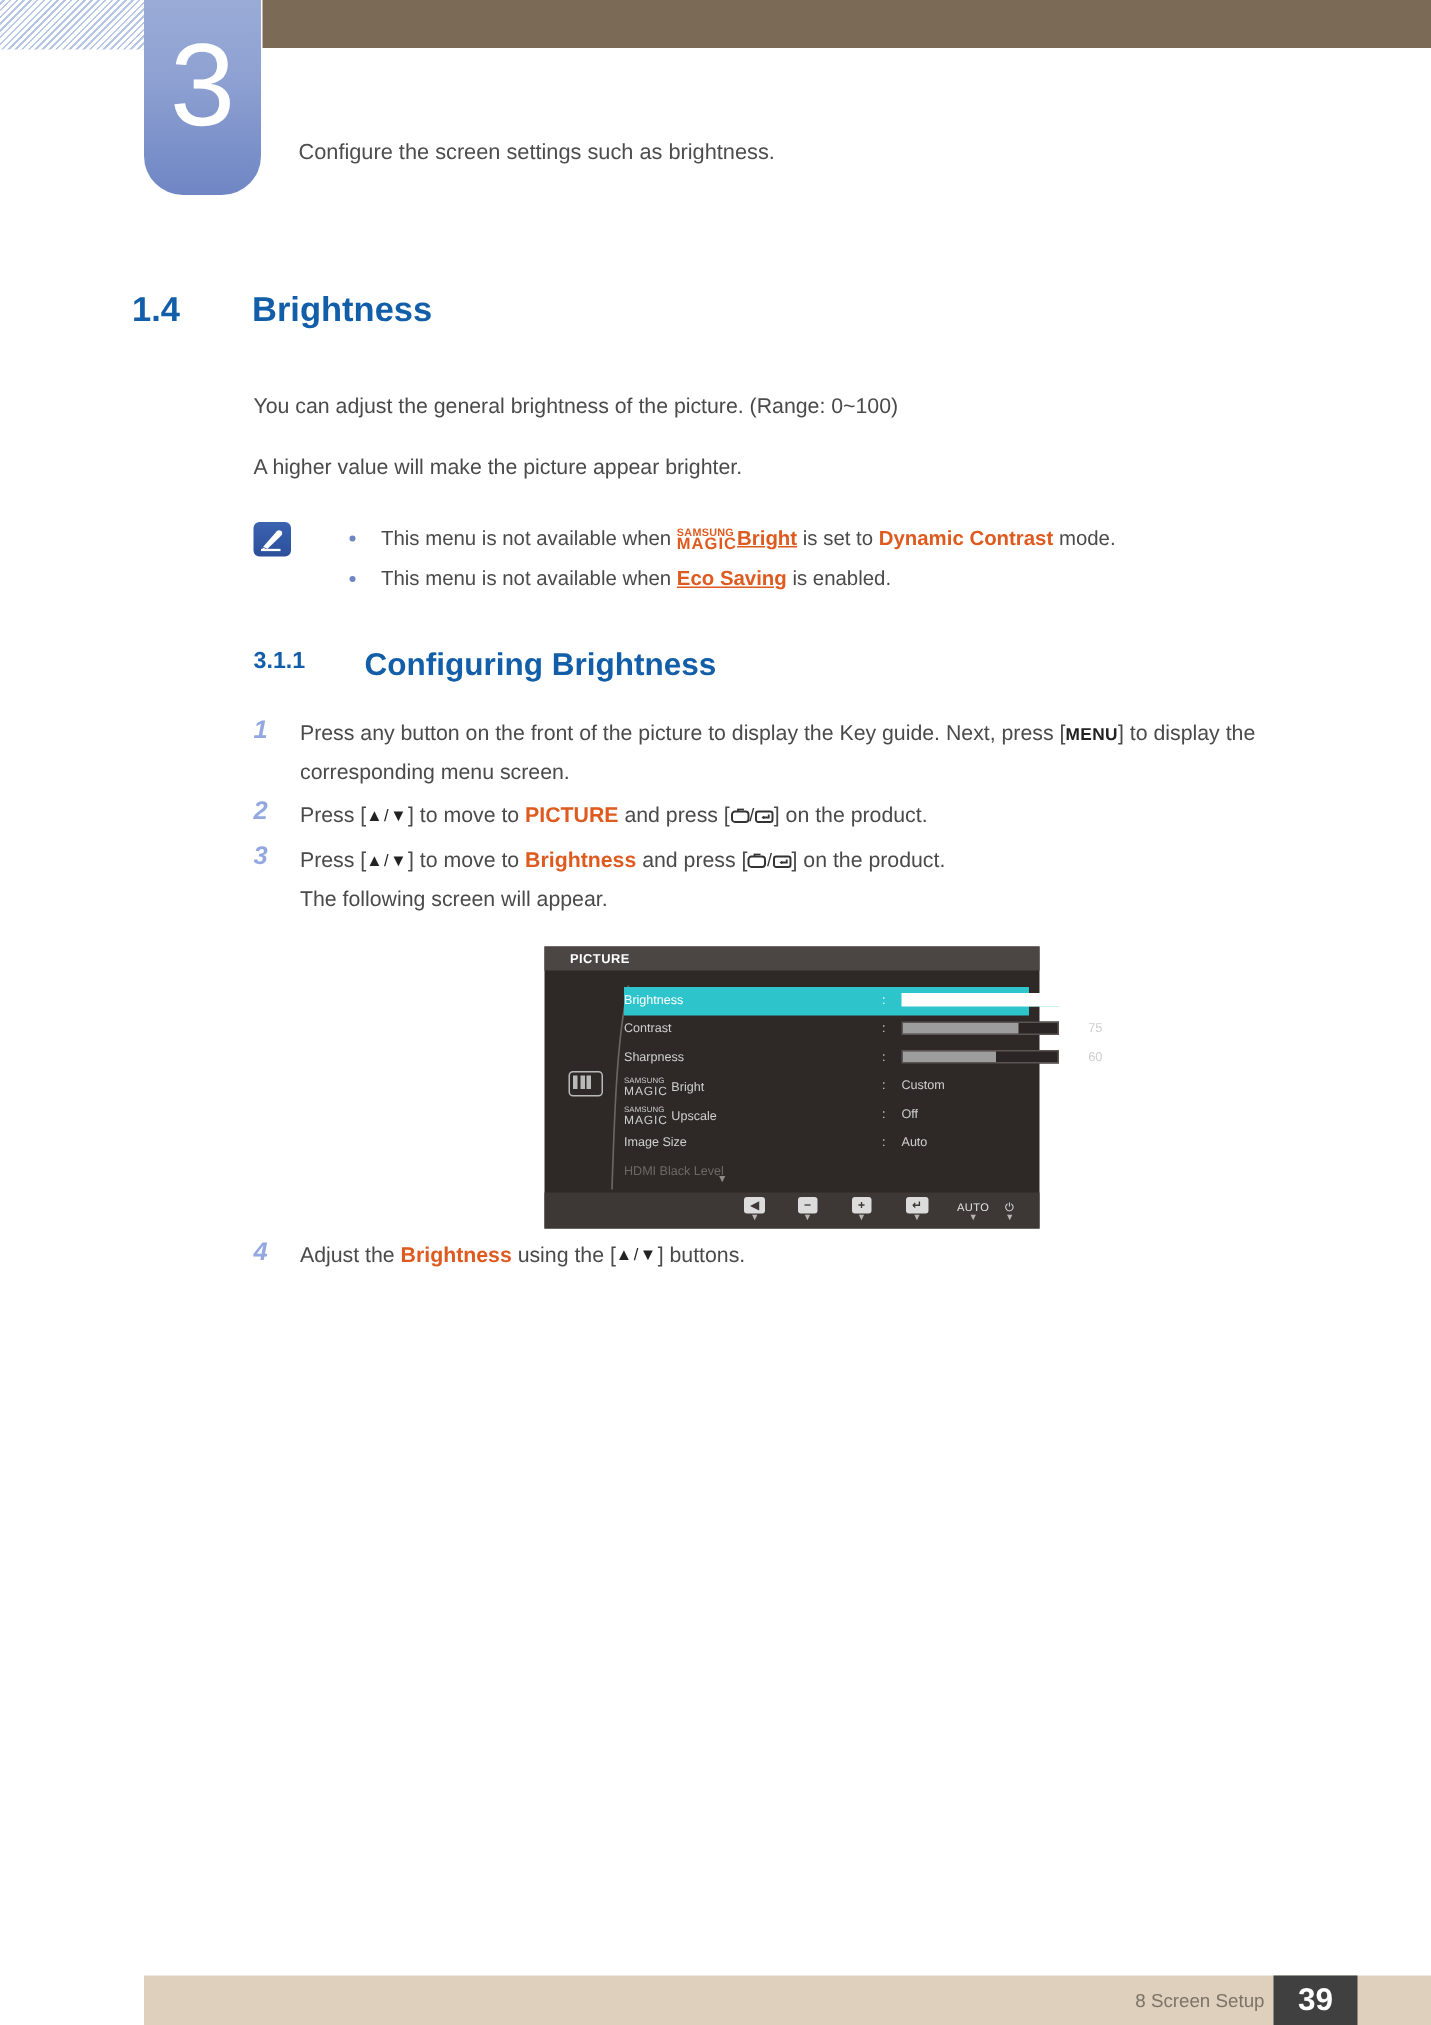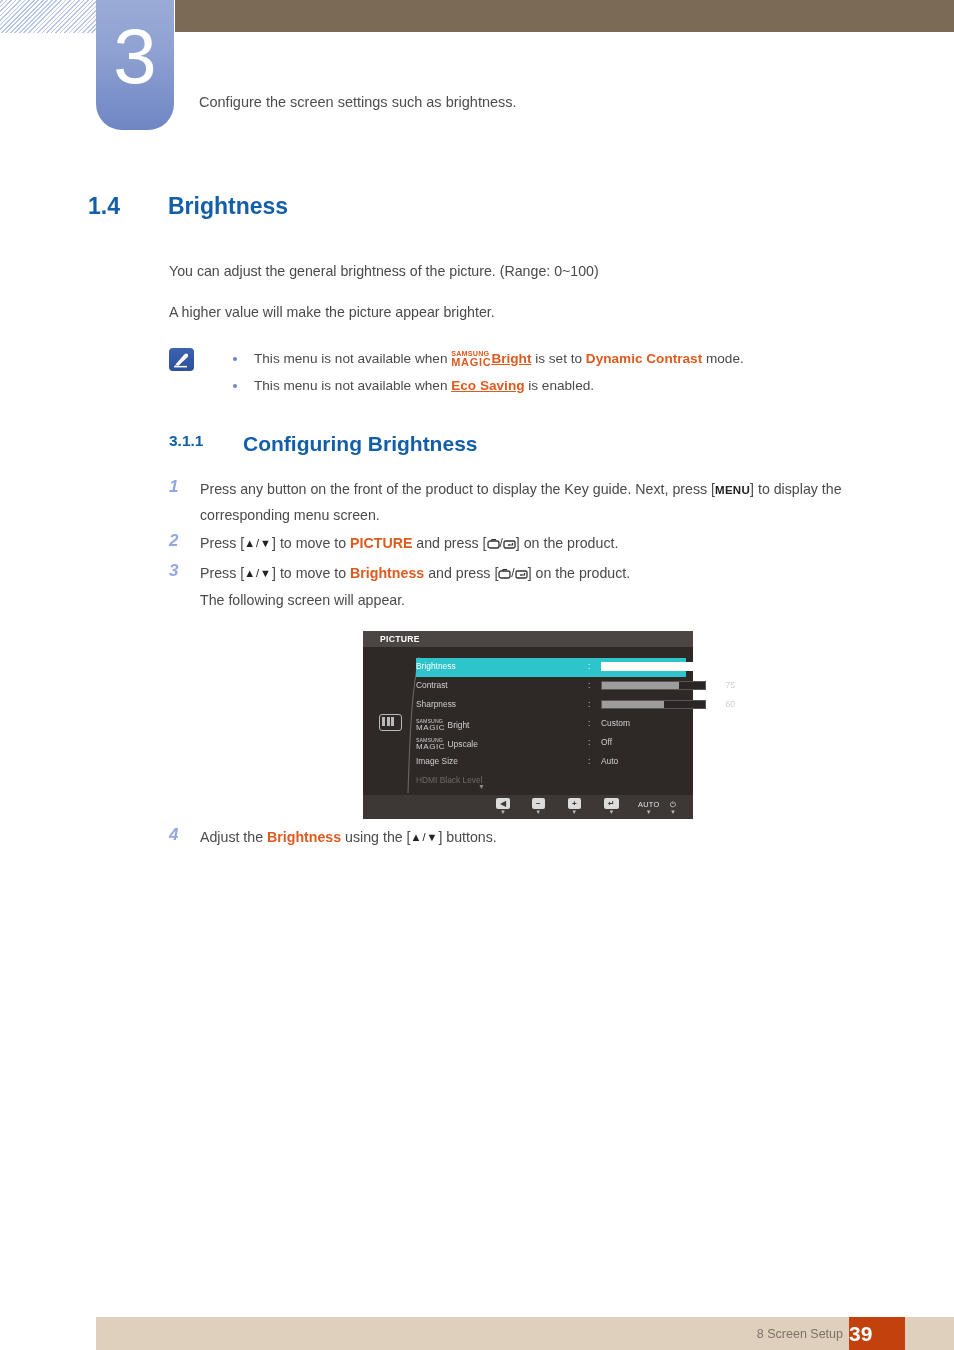--- a/index.html
+++ b/index.html
@@ -160,22 +160,22 @@
   .footer-bar{
     position:absolute;left:96px;top:1317px;width:858px;height:33px;
     background:#ded0bc;
   }
   .footer-txt{
     position:absolute;right:111px;top:1327px;
     color:#7d7368;font-size:12.5px;
   }
   .footer-page{
     position:absolute;left:849px;top:1317px;width:56px;height:33px;
-    background:#c2410c;color:#ffffff;
-    font-size:21px;font-weight:bold;text-align:left;line-height:33px;
+    background:#404040;color:#ffffff;
+    font-size:21px;font-weight:bold;text-align:center;line-height:33px;
   }
 </style>
 </head>
 <body>
 
 <div class="banner">
   <div class="hatch"></div>
   <div class="brownbar"></div>
   <div class="chapnum">3</div>
   <div class="banner-sub">Configure the screen settings such as brightness.</div>
@@ -197,21 +197,21 @@
 <div class="bullets">
   <div class="bul"><span>This menu is not available when </span><span class="magic"><span class="s1">SAMSUNG</span><span class="s2">MAGIC</span></span><span class="ul-orange">Bright</span><span> is set to </span><span class="orange">Dynamic Contrast</span><span> mode.</span></div>
   <div class="bul"><span>This menu is not available when </span><span class="ul-orange">Eco Saving</span><span> is enabled.</span></div>
 </div>
 
 <div class="sub-num">3.1.1</div>
 <div class="sub-title">Configuring Brightness</div>
 
 <div class="step s-1">
   <div class="stepnum">1</div>
-  <div class="steptxt"><span>Press any button on the front of the product to display the Key guide. Next, press [</span><span class="menukey">MENU</span><span>] to display the corresponding menu screen.</span></div>
+  <div class="steptxt"><span>Press any button on the front of the picture to display the Key guide. Next, press [</span><span class="menukey">MENU</span><span>] to display the corresponding menu screen.</span></div>
 </div>
 
 <div class="step s-2">
   <div class="stepnum">2</div>
   <div class="steptxt"><span>Press [</span><span class="arrowglyph">▲/▼</span><span>] to move to </span><span class="orange">PICTURE</span><span> and press [</span><span class="btnicon"><svg width="13" height="11" viewBox="0 0 13 11">
           <rect x="1" y="2" width="11" height="7" rx="2" fill="none" stroke="#333" stroke-width="1.3"></rect>
           <path d="M5 2 L5 0.5 L9 0.5" fill="none" stroke="#333" stroke-width="1.2"></path>
         </svg></span><span class="glyph">/</span><span class="btnicon"><svg width="13" height="11" viewBox="0 0 13 11">
           <rect x="1" y="2" width="11" height="7" rx="1.5" fill="none" stroke="#333" stroke-width="1.3"></rect>
           <path d="M9.5 4 L9.5 6 L5.5 6" fill="none" stroke="#333" stroke-width="1.2"></path>

